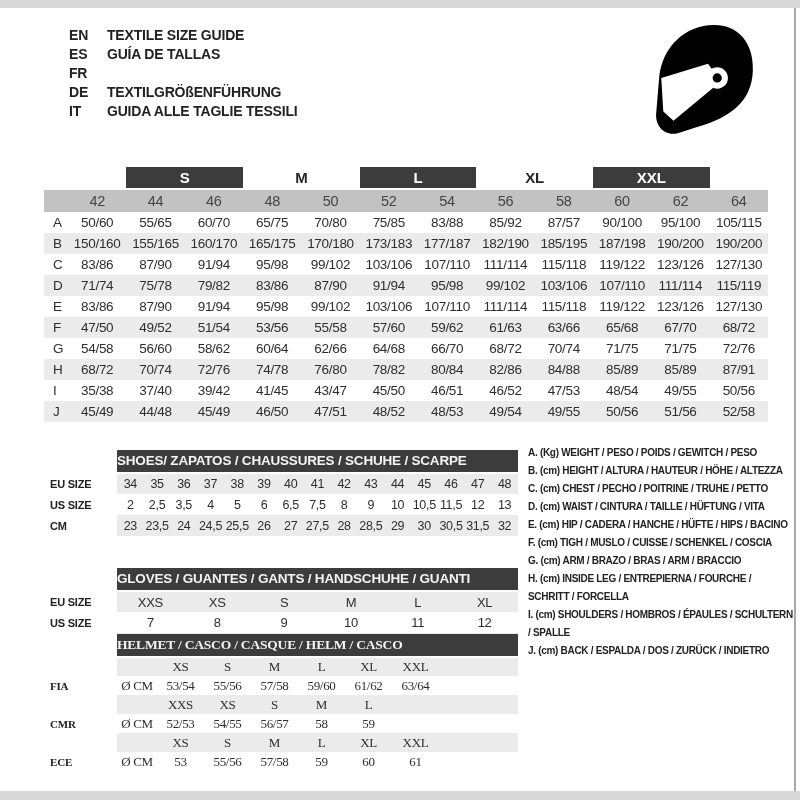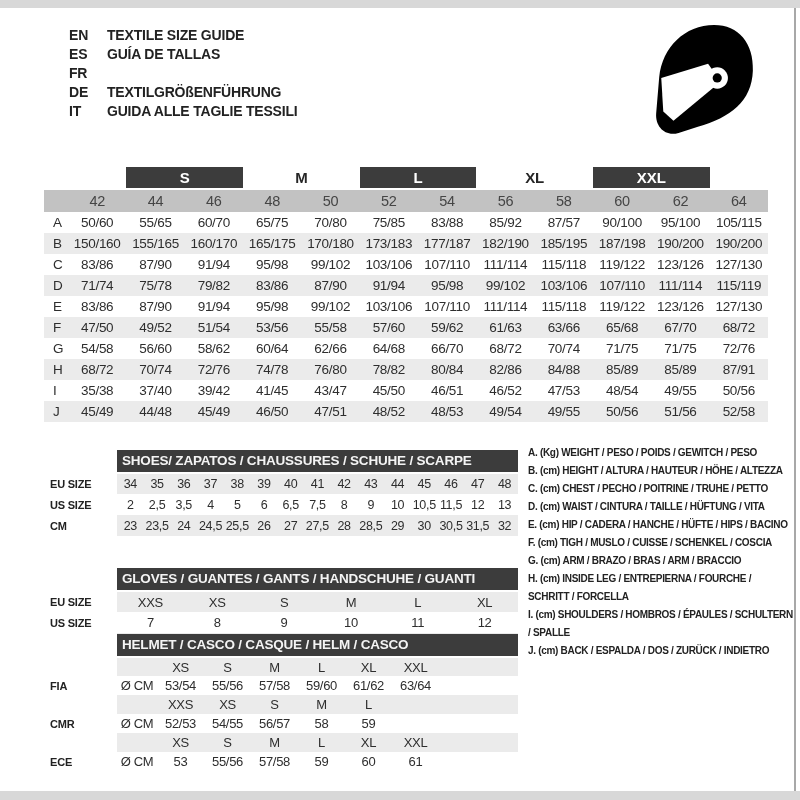--- a/index.html
+++ b/index.html
@@ -37,26 +37,26 @@
   .group-plain { font-weight:bold; font-size:15px; height:21px; line-height:21px; margin-bottom:2px; color:#262626; }
   .main-table tr.size-row td { background:#c2c2c2; height:22px; color:#454545; font-size:14.5px; }
   .main-table tr.even td { background:#ebebeb; }
   .main-table td.lbl { text-align:left; padding-left:9px; }
 
   
   .sub-table { position:absolute; left:50px; width:468px; }
   .sub-table td { height:21px; font-size:13px; }
   .sub-table td.lbl { text-align:left; font-weight:bold; font-size:11px; letter-spacing:-0.2px; background:#fff; color:#222; }
   .bar-holder { border-bottom:2px solid #fff; }
-  .bar { background:#3c3c3c; color:#f4f4f4; font-weight:bold; font-size:13.5px; height:22px; line-height:22px; text-align:left; padding-left:5px; letter-spacing:-0.2px; }
+  .bar { background:#3c3c3c; color:#f4f4f4; font-weight:bold; font-size:13.5px; height:22px; line-height:22px; text-align:left; letter-spacing:-0.2px; }
   .sub-table tr.gray td:not(.lbl) { background:#ebebeb; }
   .shoes-table td { font-size:12.5px; }
   .shoes-table { top:450px; }
   .gloves-table { top:568px; }
-  .helmet-table { top:634px; }
+  .helmet-table { top:634px;font-family:Liberation Serif, serif; }
   .helmet-table td { height:19px; }
 
   
   .legend { position:absolute; left:528px; top:444px; width:266px; }
   .legend-item { font-weight:bold; font-size:10px; line-height:18px; letter-spacing:-0.3px; color:#222; }
 </style>
 </head>
 <body>
 
 <div class="strip top"></div>

